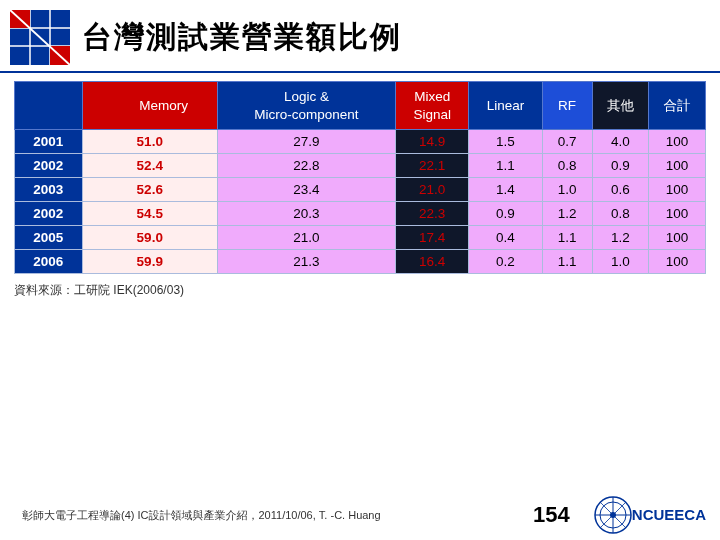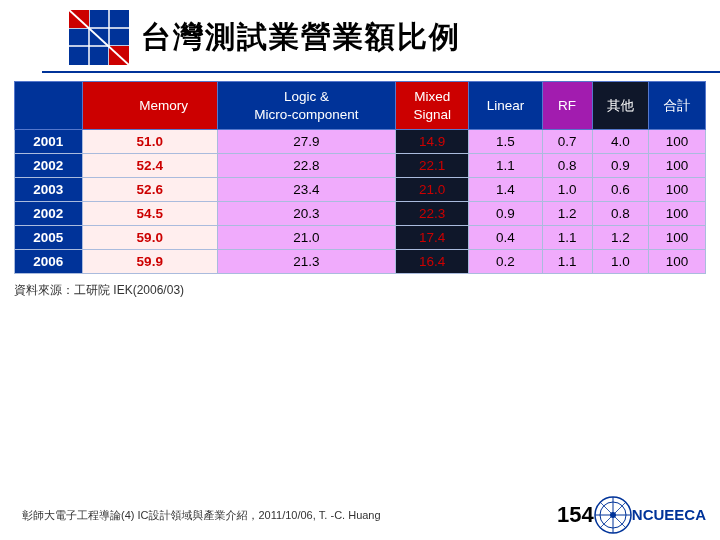--- a/index.html
+++ b/index.html
@@ -9,24 +9,23 @@
       background: #fff;
       font-family: Arial, "Microsoft JhengHei", "微軟正黑體", sans-serif;
       overflow: hidden;
       position: relative;
     }
 
     
     .header {
       display: flex;
       align-items: center;
-      padding: 10px 16px 6px 27px;
+      padding: 10px 16px 6px 10px;
       border-bottom: 2px solid #003399;
       margin-bottom: 8px;
-      margin-left: 42px;
     }
     .header-logo {
       width: 60px;
       height: 55px;
       margin-right: 12px;
       flex-shrink: 0;
       position: relative;
     }
     .header-title {
       font-size: 30px;
@@ -73,21 +72,21 @@
 
     thead tr th.col-mixed {
       background: #cc0000;
     }
 
     thead tr th.col-linear {
       background: #003399;
     }
 
     thead tr th.col-rf {
-      background: #a21caf;
+      background: #1d4ed8;
     }
 
     thead tr th.col-other {
       background: #0f172a;
     }
 
     thead tr th.col-total {
       background: #003399;
     }
 
@@ -137,21 +136,21 @@
       padding: 0 14px;
       margin-left: 8px;
     }
     .footer-text {
       font-size: 11px;
       color: #333;
     }
     .footer-right {
       display: flex;
       align-items: center;
-      gap: 0;
+      gap: 24px;
     }
     .page-num {
       font-size: 22px;
       font-weight: bold;
       color: #000;
     }
     .logo-badge {
       display: flex;
       align-items: center;
       font-size: 15px;

